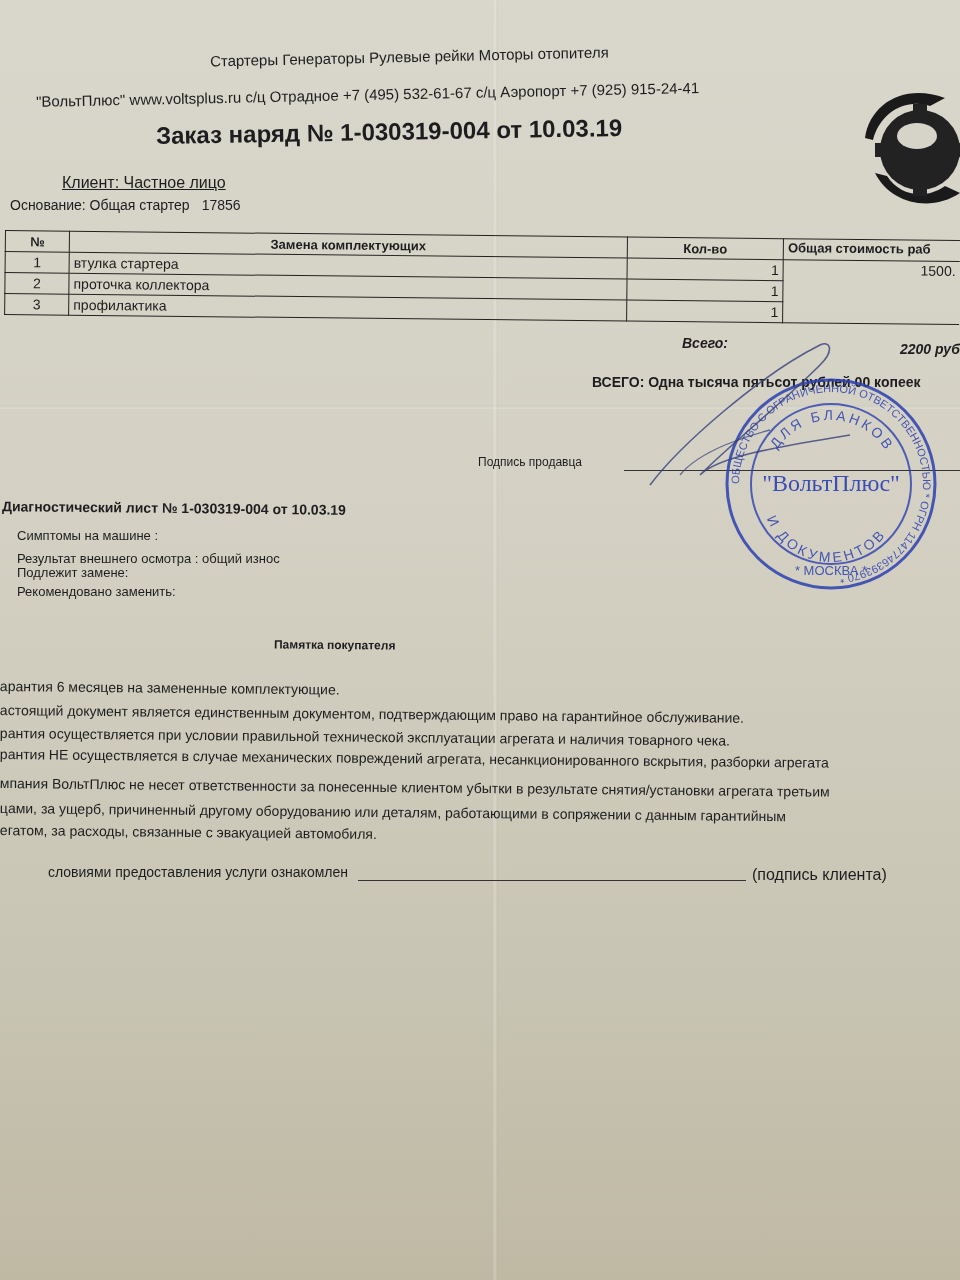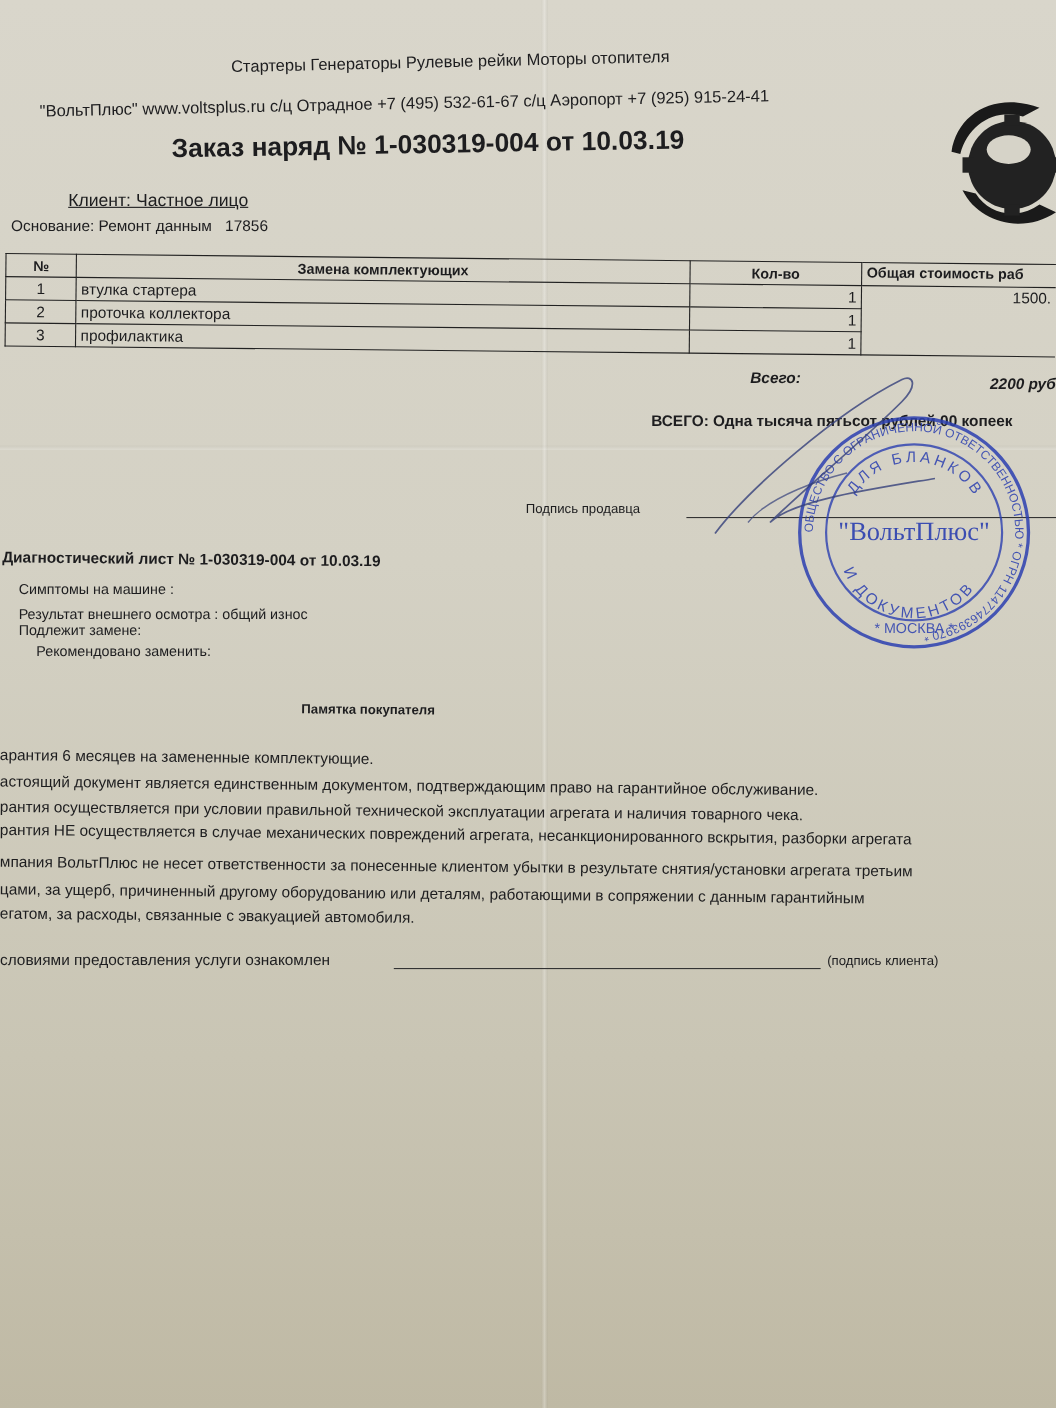--- a/index.html
+++ b/index.html
@@ -38,29 +38,29 @@
   .total-value { left:900px; top:341px; font-size:14px; font-weight:bold; font-style:italic; }
   .total-words { left:592px; top:374px; font-size:14px; font-weight:bold;text-align:center; }
   .seller-sign { left:478px; top:455px; font-size:12px; }
   .seller-line { position:absolute; left:624px; top:470px; width:336px; border-bottom:1px solid #333; }
 
   .stamp { position:absolute; left:722px; top:375px; width:218px; height:218px; }
   .signature { position:absolute; left:640px; top:335px; width:220px; height:160px; }
 
   .diag-title { left:2px; top:500px; font-size:14px; font-weight:bold; transform:rotate(0.6deg); }
   .diag { font-size:13px; left:17px; }
-  .d1 { top:528px; } .d2 { top:551px; } .d3 { top:565px; } .d4 { top:584px;margin-left:16px; }
+  .d1 { top:528px; } .d2 { top:551px; } .d3 { top:565px; } .d4 { top:584px; }
 
   .memo-title { left:274px; top:638px; font-size:12px; font-weight:bold; transform:rotate(0.5deg); }
   .memo { font-size:14px; left:0; transform:rotate(0.6deg); transform-origin:left top; }
   .m1 { top:678px; } .m2 { top:702px; } .m3 { top:725px; } .m4 { top:746px; }
   .m5 { top:775px; } .m6 { top:800px; } .m7 { top:822px; }
-  .ack { left:0; top:864px; font-size:14px; }
+  .ack { left:0; top:864px; font-size:14px;padding-left:48px; }
   .ack-line { position:absolute; left:358px; top:880px; width:388px; border-bottom:1px solid #333; }
-  .ack-hint { left:752px; top:866px; font-size:12px; }
+  .ack-hint { left:752px; top:866px; font-size:16px; }
 </style>
 </head>
 <body>
 
 <div class="fold-v"></div>
 <div class="fold-h"></div>
 
 <div class="abs services">Стартеры Генераторы Рулевые рейки Моторы отопителя</div>
 <div class="abs contacts">"ВольтПлюс" www.voltsplus.ru с/ц Отрадное +7 (495) 532-61-67 с/ц Аэропорт +7 (925) 915-24-41</div>
 <div class="abs order-title">Заказ наряд № 1-030319-004 от 10.03.19</div>
@@ -73,21 +73,21 @@
     <rect x="68" y="26" width="14" height="10"></rect>
       <rect x="68" y="108" width="14" height="10"></rect>
     <rect x="30" y="65" width="10" height="14"></rect>
       <rect x="110" y="65" width="10" height="14"></rect>
   </g>
   <ellipse cx="72" cy="58" rx="20" ry="13" fill="#d6d3c8"></ellipse>
 </svg>
 
 <div class="abs client">Клиент: Частное лицо</div>
 <div class="abs basis">
-  <span>Основание: Ремонт данным</span><span class="code">17856</span>
+  <span>Основание: Общая стартер</span><span class="code">17856</span>
 </div>
 
 <table class="items">
   <tbody>
       <tr>
     <th class="c-num">№</th>
     <th class="c-name">Замена комплектующих</th>
     <th class="c-qty">Кол-во</th>
     <th class="c-cost">Общая стоимость раб</th>
   </tr>

